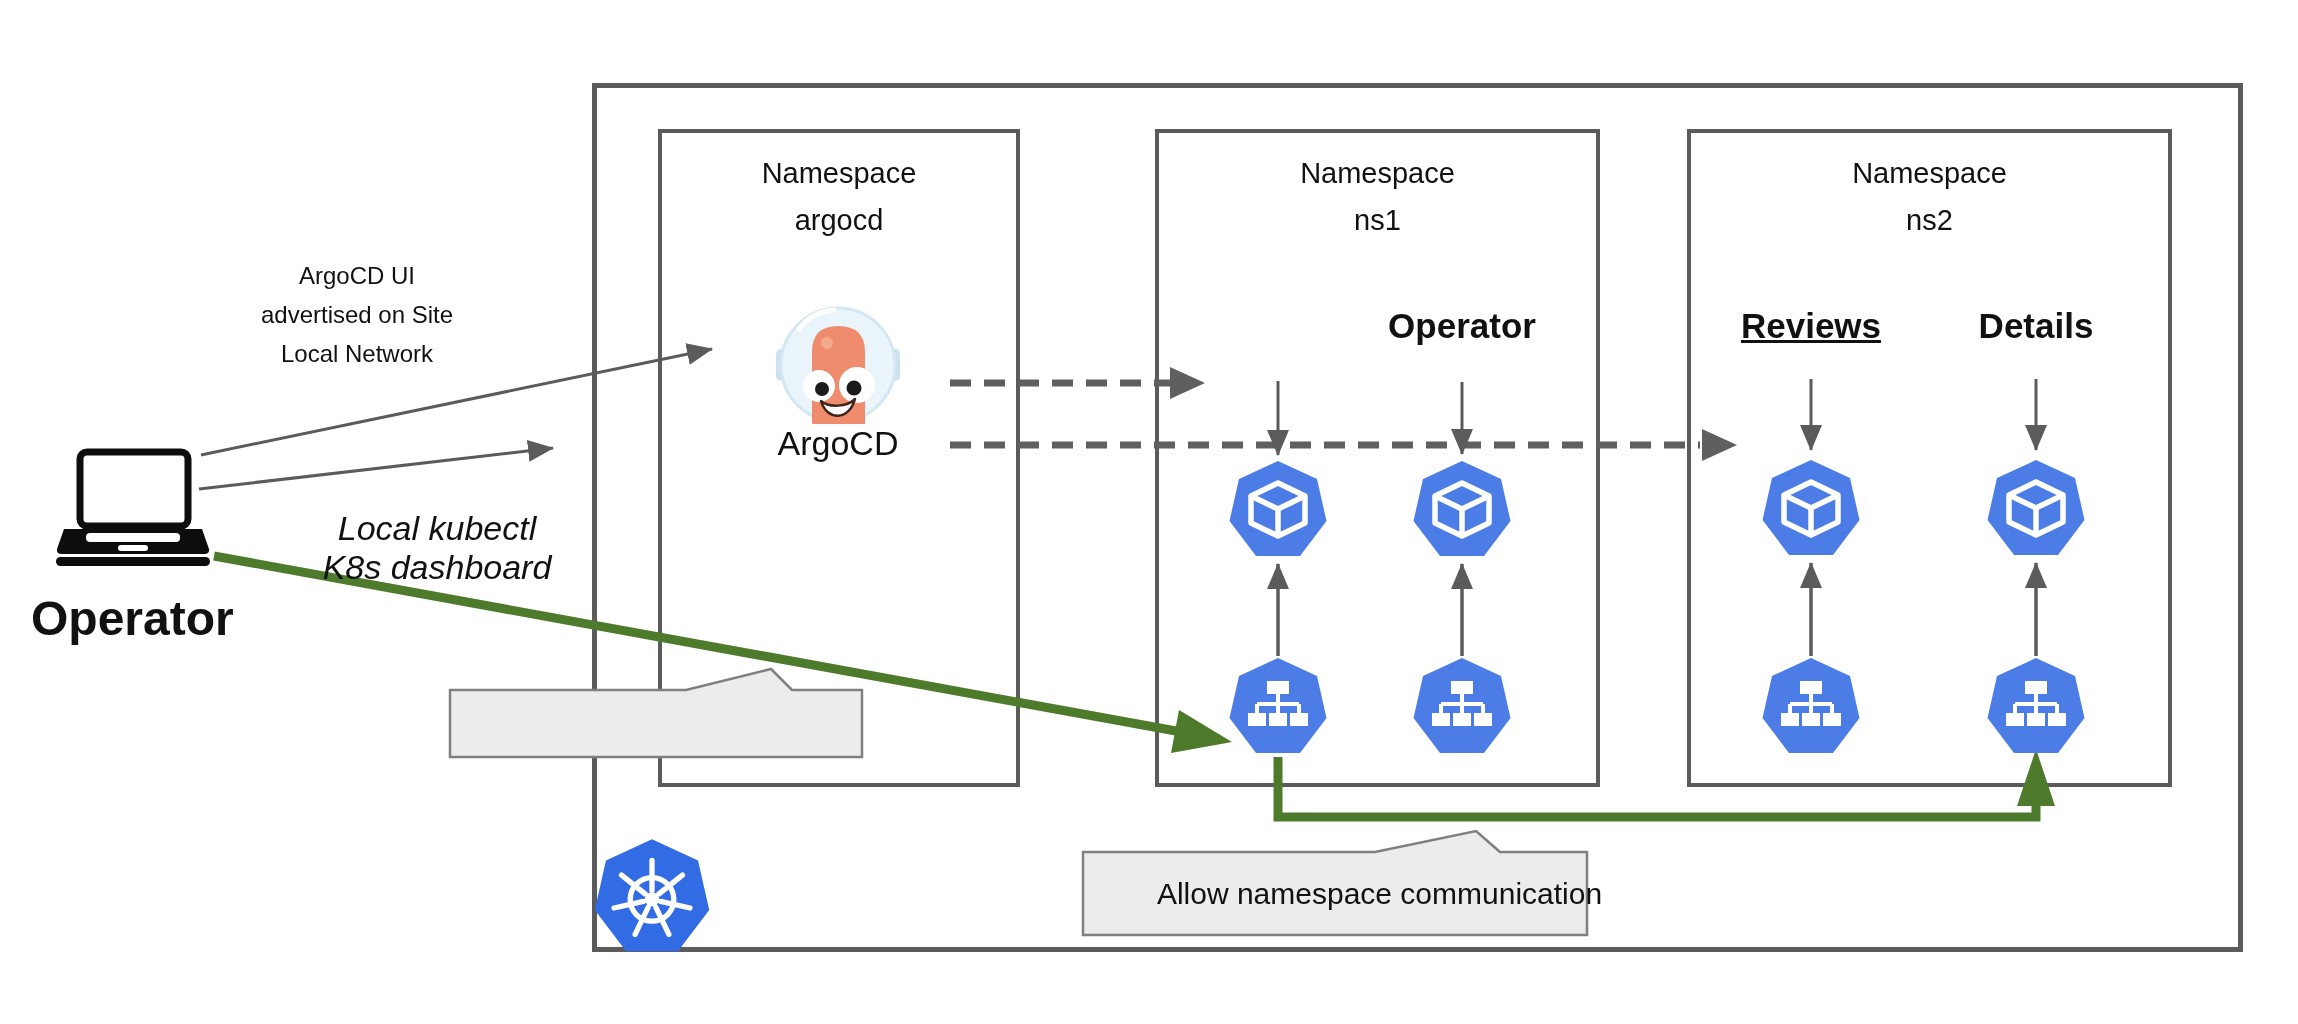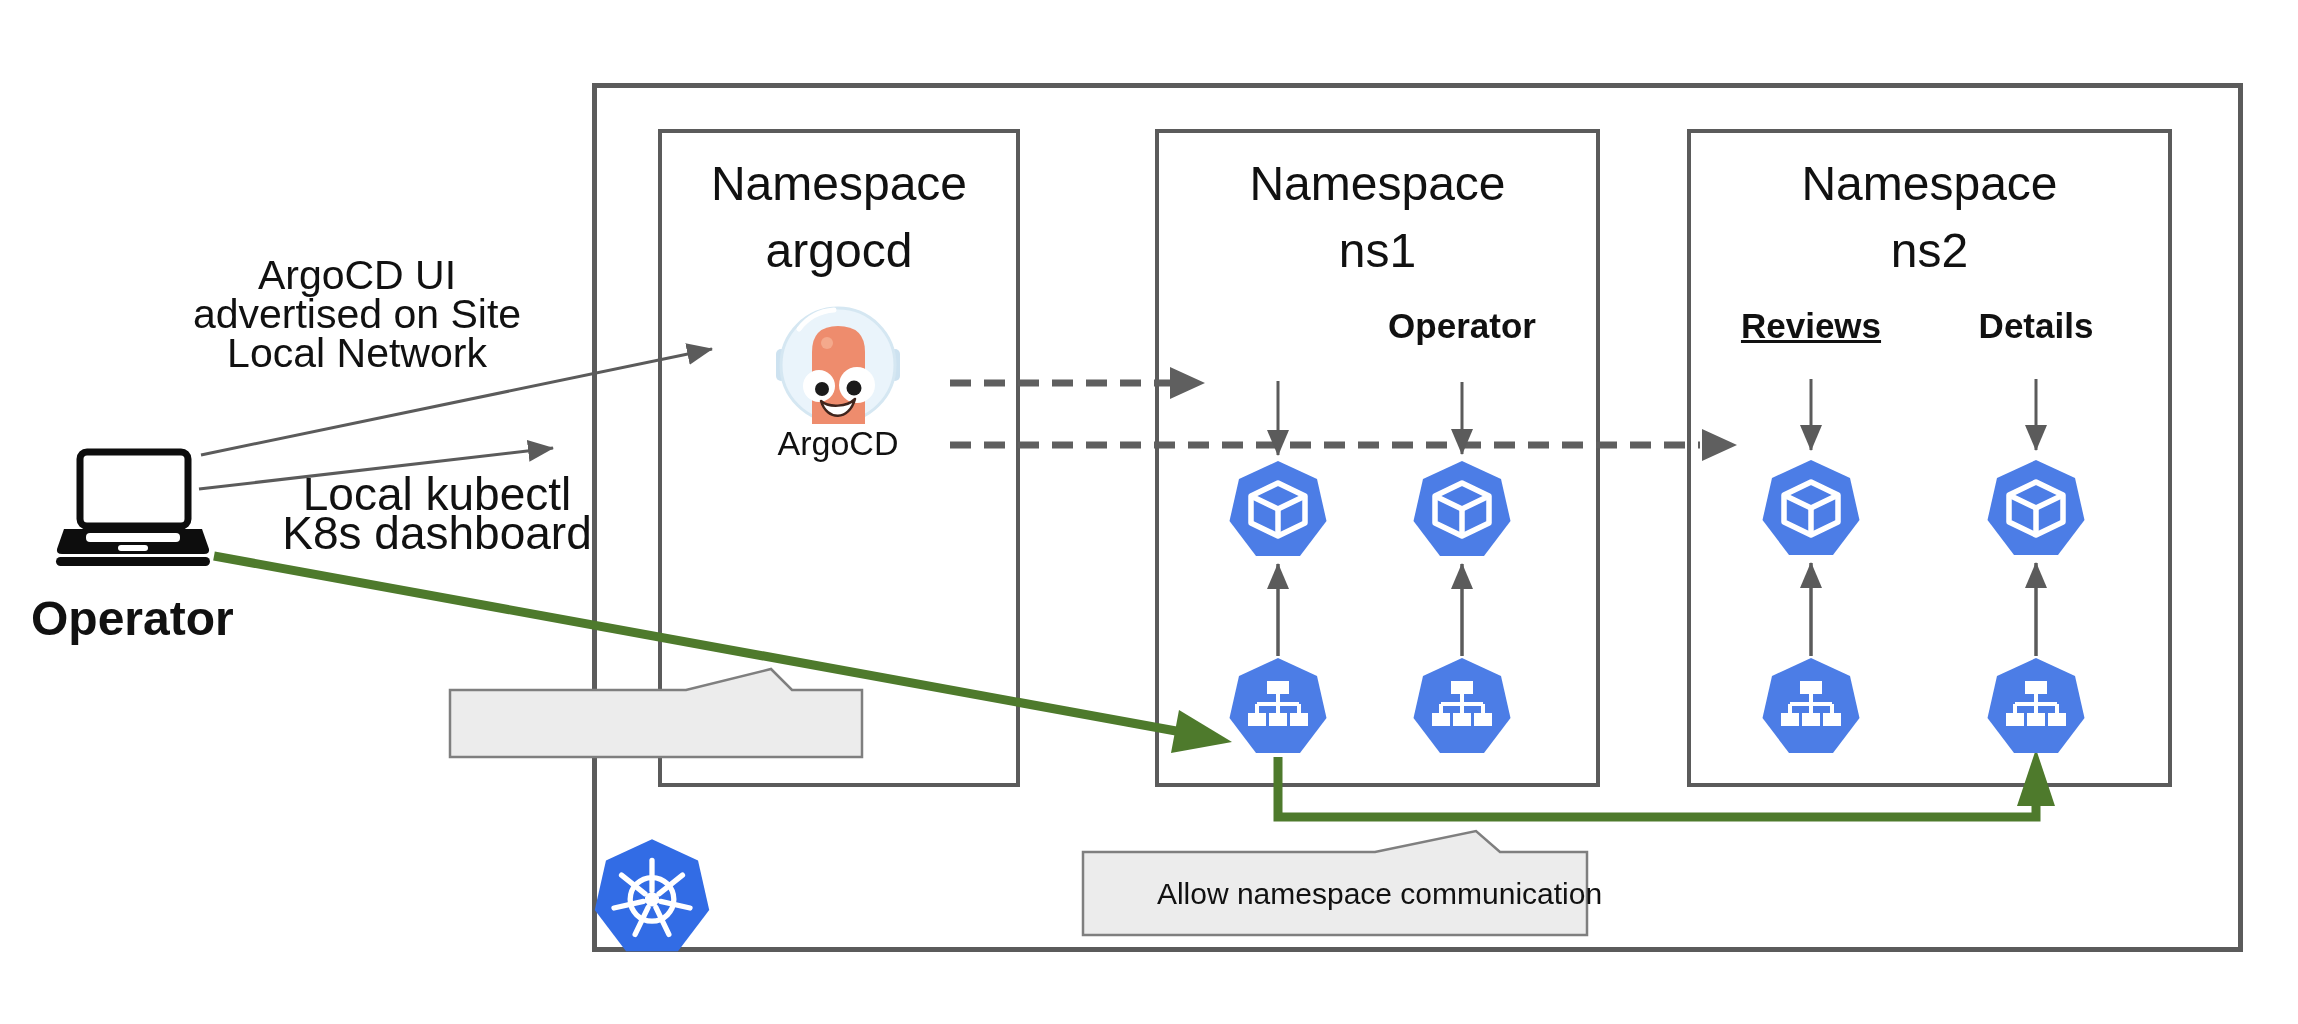--- a/index.html
+++ b/index.html
@@ -5,23 +5,23 @@
   html,body{margin:0;padding:0;background:#ffffff;}
   #stage{
     position:relative;width:2298px;height:1024px;background:#ffffff;overflow:hidden;
     font-family:"Liberation Sans","DejaVu Sans",sans-serif;color:#111;
   }
   .box{position:absolute;background:transparent;box-sizing:border-box;z-index:1;}
   .cluster{border:5px solid #5b5b5b;}
   .ns{border:4px solid #5b5b5b;}
   svg.overlay{position:absolute;left:0;top:0;z-index:3;}
   .txt{position:absolute;z-index:4;text-align:center;white-space:pre-line;}
-  .ns-title{font-size:48px;line-height:67px;}
+  .ns-title{font-size:29px;line-height:47px;}
   .svc-label{font-size:35px;line-height:37px;font-weight:bold;}
-  .annot{font-size:41px;line-height:39px;}
+  .annot{font-size:24px;line-height:39px;}
   .callout-text{display:flex;align-items:center;justify-content:center;font-size:30px;}
   .operator-label{font-size:48px;font-weight:bold;}
   .app-label{font-size:34px;}
 </style>
 </head>
 <body>
 
 <div id="stage">
 
   <div class="box cluster" style="left:592px;top:83px;width:1651px;height:869px;"></div>
@@ -141,21 +141,21 @@
     <use href="#svc-shape" transform="translate(1412,657)"></use>
     <use href="#svc-shape" transform="translate(1761,657)"></use>
     <use href="#svc-shape" transform="translate(1986,657)"></use>
 
     <use href="#k8s-shape" transform="translate(593,838) scale(1.18)"></use>
   </svg>
 
   <div class="txt annot" style="left:187px;top:256px;width:340px;">ArgoCD UI
 advertised on Site
 Local Network</div>
-  <div class="txt annot" style="left:267px;top:475px;width:340px;font-size:46px;">Local kubectl
+  <div class="txt annot" style="left:267px;top:509px;width:340px;font-size:34px;font-style:italic;">Local kubectl
 K8s dashboard</div>
   <div class="txt operator-label" style="left:31px;top:591px;width:200px;">Operator</div>
 
   <div class="txt ns-title" style="left:658px;top:150px;width:362px;">Namespace
 argocd</div>
   <div class="txt ns-title" style="left:1155px;top:150px;width:445px;">Namespace
 ns1</div>
   <div class="txt ns-title" style="left:1687px;top:150px;width:485px;">Namespace
 ns2</div>
 

